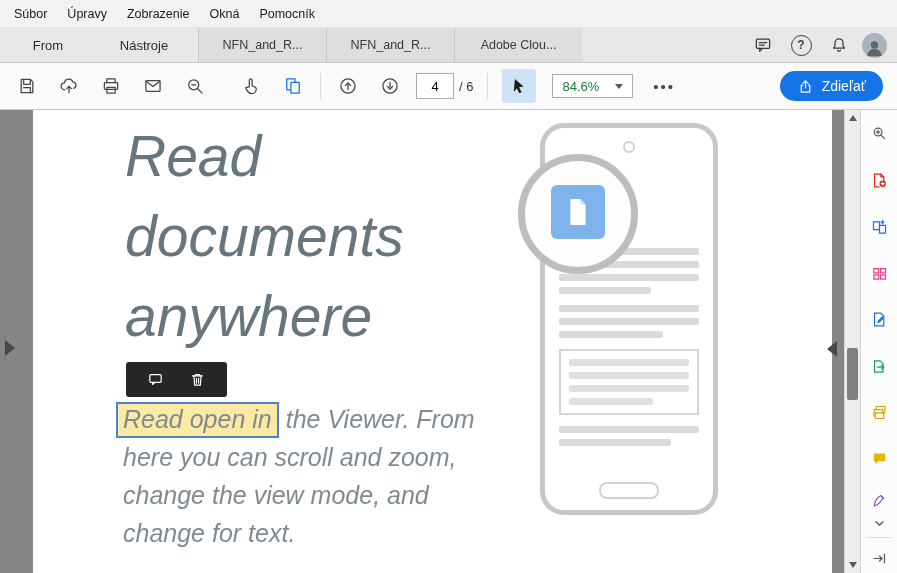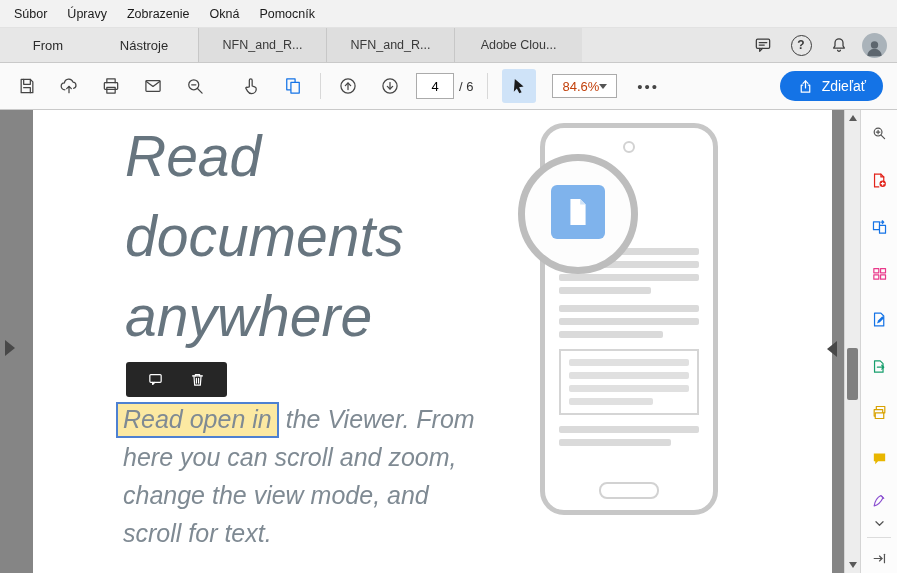--- a/index.html
+++ b/index.html
@@ -34,22 +34,22 @@
         border-radius:3px;color:#454545;background:transparent;border:none;padding:0;}
   .ic{width:20px;height:20px;fill:none;stroke:currentColor;stroke-width:1.5;
       stroke-linecap:round;stroke-linejoin:round;}
   .ic16{width:17px;height:17px;fill:none;stroke:currentColor;stroke-width:1.7;
         stroke-linecap:round;stroke-linejoin:round;}
   .sep{width:1px;height:26px;background:#d8d8d8;margin:0 6px;}
   .pageinput{width:32px;height:22px;border:1px solid #ababab;background:#fff;
              text-align:center;font-size:13px;margin:0 5px;font-family:inherit;}
   .pagecount{font-size:13px;color:#333;margin-right:8px;}
   .cursorbtn{background:#cfe3f8;}
-  .zoombox{display:flex;align-items:center;border:1px solid #ababab;background:#fff;
-           height:22px;padding:0 9px;font-size:13px;color:#c2410c;margin-left:16px;}
+  .zoombox{display:flex;align-items:center;gap:16px;border:1px solid #ababab;background:#fff;
+           height:22px;padding:0 9px;font-size:13px;color:#15803d;margin-left:16px;}
   .caret{width:0;height:0;border-left:4px solid transparent;border-right:4px solid transparent;
          border-top:5px solid #555;}
   .dotsbtn{font-size:15px;letter-spacing:2px;color:#454545;margin-left:14px;background:none;border:none;}
   .sharebtn{margin-left:auto;margin-right:14px;display:flex;align-items:center;gap:8px;
             background:#1473e6;color:#fff;height:30px;padding:0 17px;border-radius:16px;
             font-size:14px;border:none;font-family:inherit;}
   
   .docarea{position:absolute;top:110px;left:0;right:36px;bottom:0;background:#858585;overflow:hidden;font-style:italic;}
   .page{position:absolute;left:33px;top:0;width:799px;height:100%;background:#ffffff;}
   .heading{position:absolute;left:125px;top:6px;font-size:57px;line-height:80px;
@@ -263,21 +263,21 @@
           </svg>
       </button>
     </div>
 
     <div class="bodytext">
       <div>
         <span class="hl">Read open in</span><span> the Viewer. From</span>
       </div>
       <div>here you can scroll and zoom,</div>
       <div>change the view mode, and</div>
-      <div>scroll for text.</div>
+      <div>change for text.</div>
     </div>
 
     <div class="phone">
       <div class="spk"></div>
       <div class="screen">
         <div class="grp">
           <div class="bar" style="width:100%;"></div>
           <div class="bar" style="width:100%;"></div>
           <div class="bar" style="width:100%;"></div>
           <div class="bar" style="width:66%;"></div>

